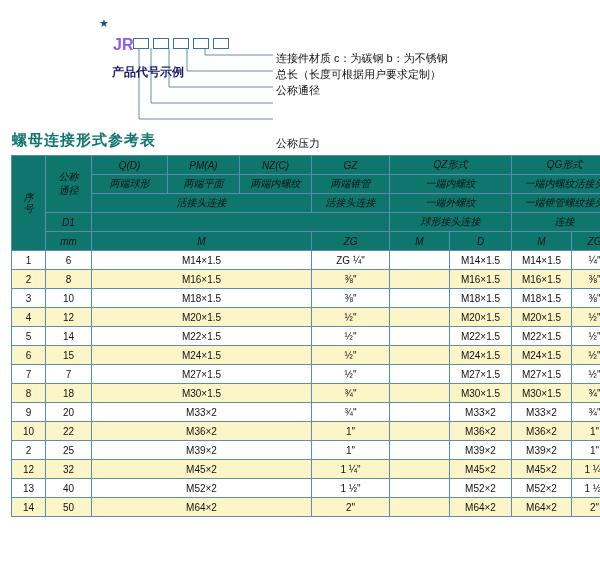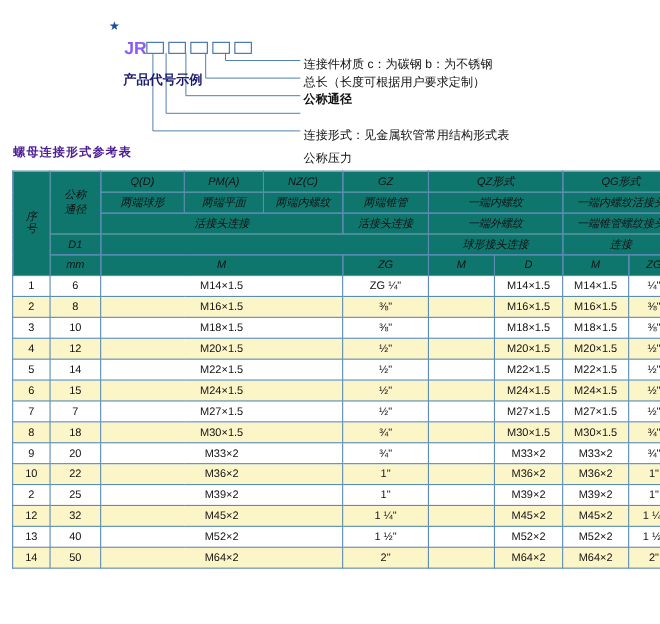--- a/index.html
+++ b/index.html
@@ -74,32 +74,32 @@
   }
   .legend {
     position: absolute;
     left: 276px;
     font-size: 11px;
     color: #111;
     white-space: nowrap;
   }
   .legend.l0 { top: 51px; }
   .legend.l1 { top: 67px; }
-  .legend.l2 { top: 83px; font-weight: bold; }
+  .legend.l2 { top: 83px; }
   .legend.l3 { top: 99px; margin-top: 37px; }
   .legend.l4 { top: 115px; }
 
   
   .section-title {
     position: absolute;
     left: 12px;
     top: 131px;
-    font-size: 11px;
+    font-size: 15px;
     font-weight: bold;
-    color: #4c1d95;
+    color: #0f766e;
     letter-spacing: 1px;
   }
 
   
   .table-wrap {
     position: absolute;
     left: 11px;
     top: 155px;
     width: 578px;
   }
@@ -163,21 +163,20 @@
       <span class="code-box"></span>
       <span class="code-box"></span>
       <span class="code-box"></span>
       <span class="code-box"></span>
     </div>
 
     <div class="legend l1">总长（长度可根据用户要求定制）</div>
     <div class="legend l0">连接件材质  c：为碳钢  b：为不锈钢</div>
     <div class="legend l2">公称通径</div>
     <div class="legend l3">公称压力</div>
-    <div class="legend l4">连接形式：见金属软管常用结构形式表</div>
   </div>
 
   <div class="section-title">螺母连接形式参考表</div>
 
   <div class="table-wrap">
     <table class="main">
       <colgroup>
         <col style="width:34px">
         <col style="width:46px">
         <col style="width:76px">

